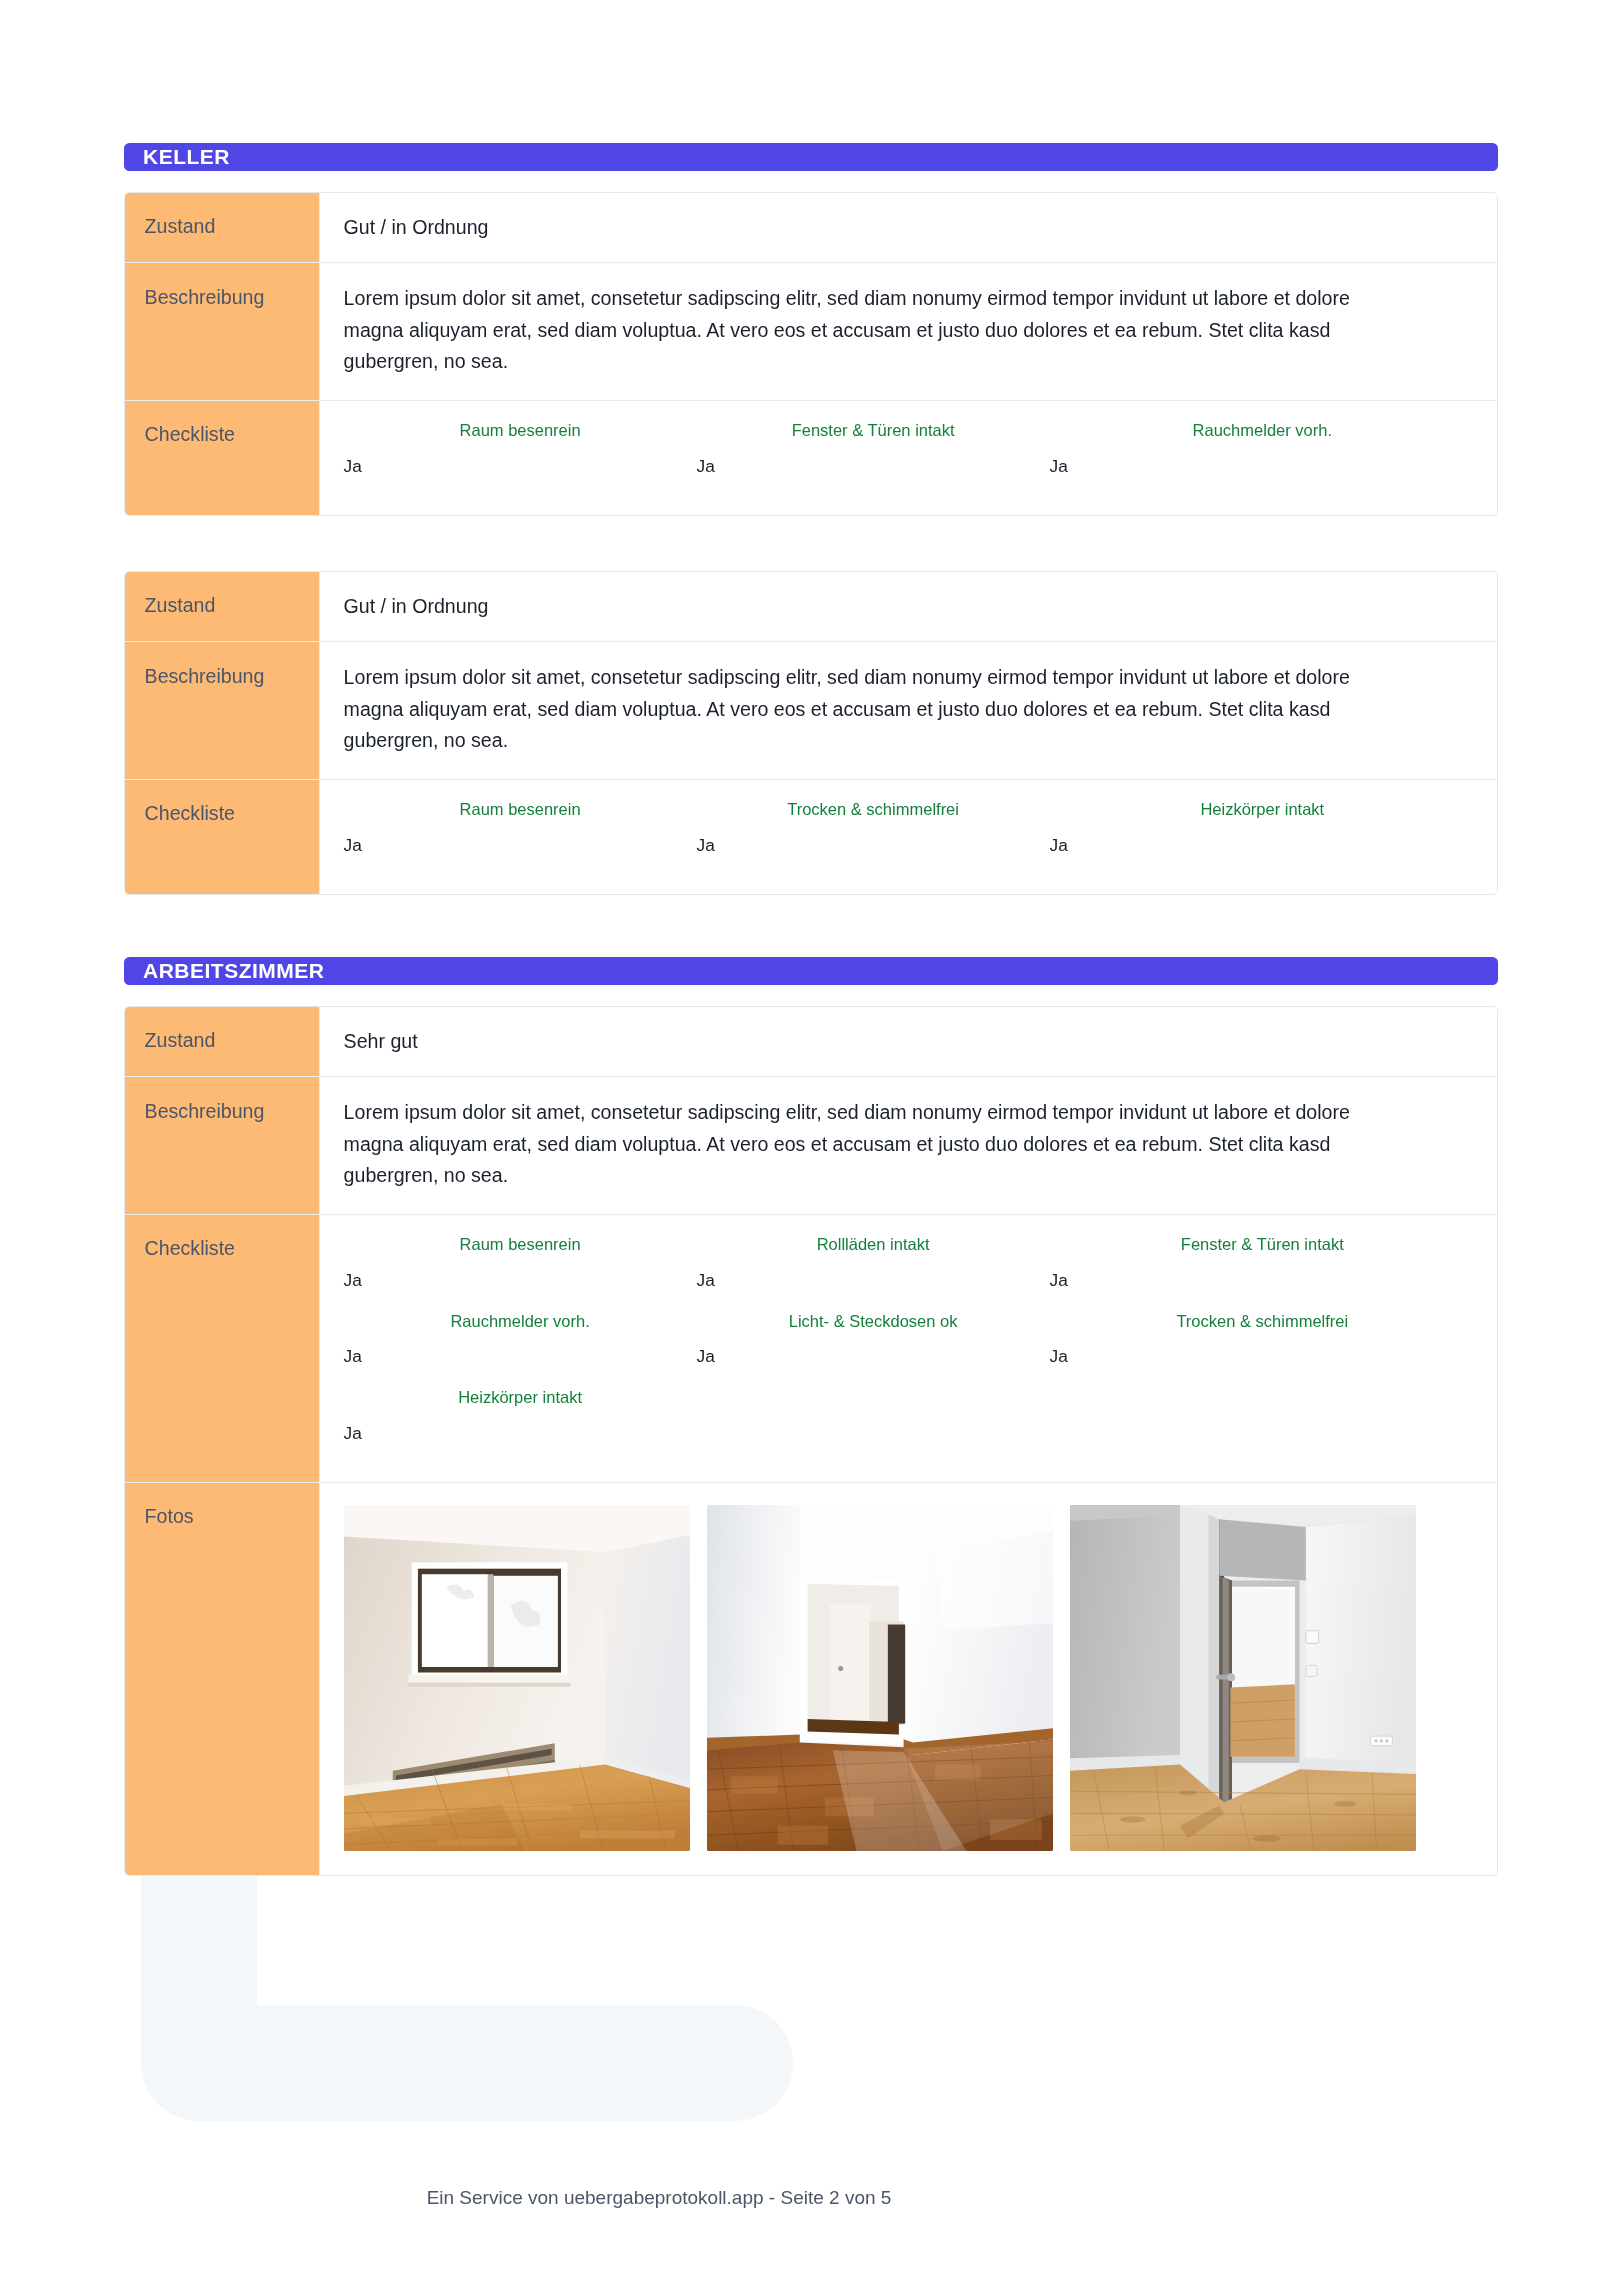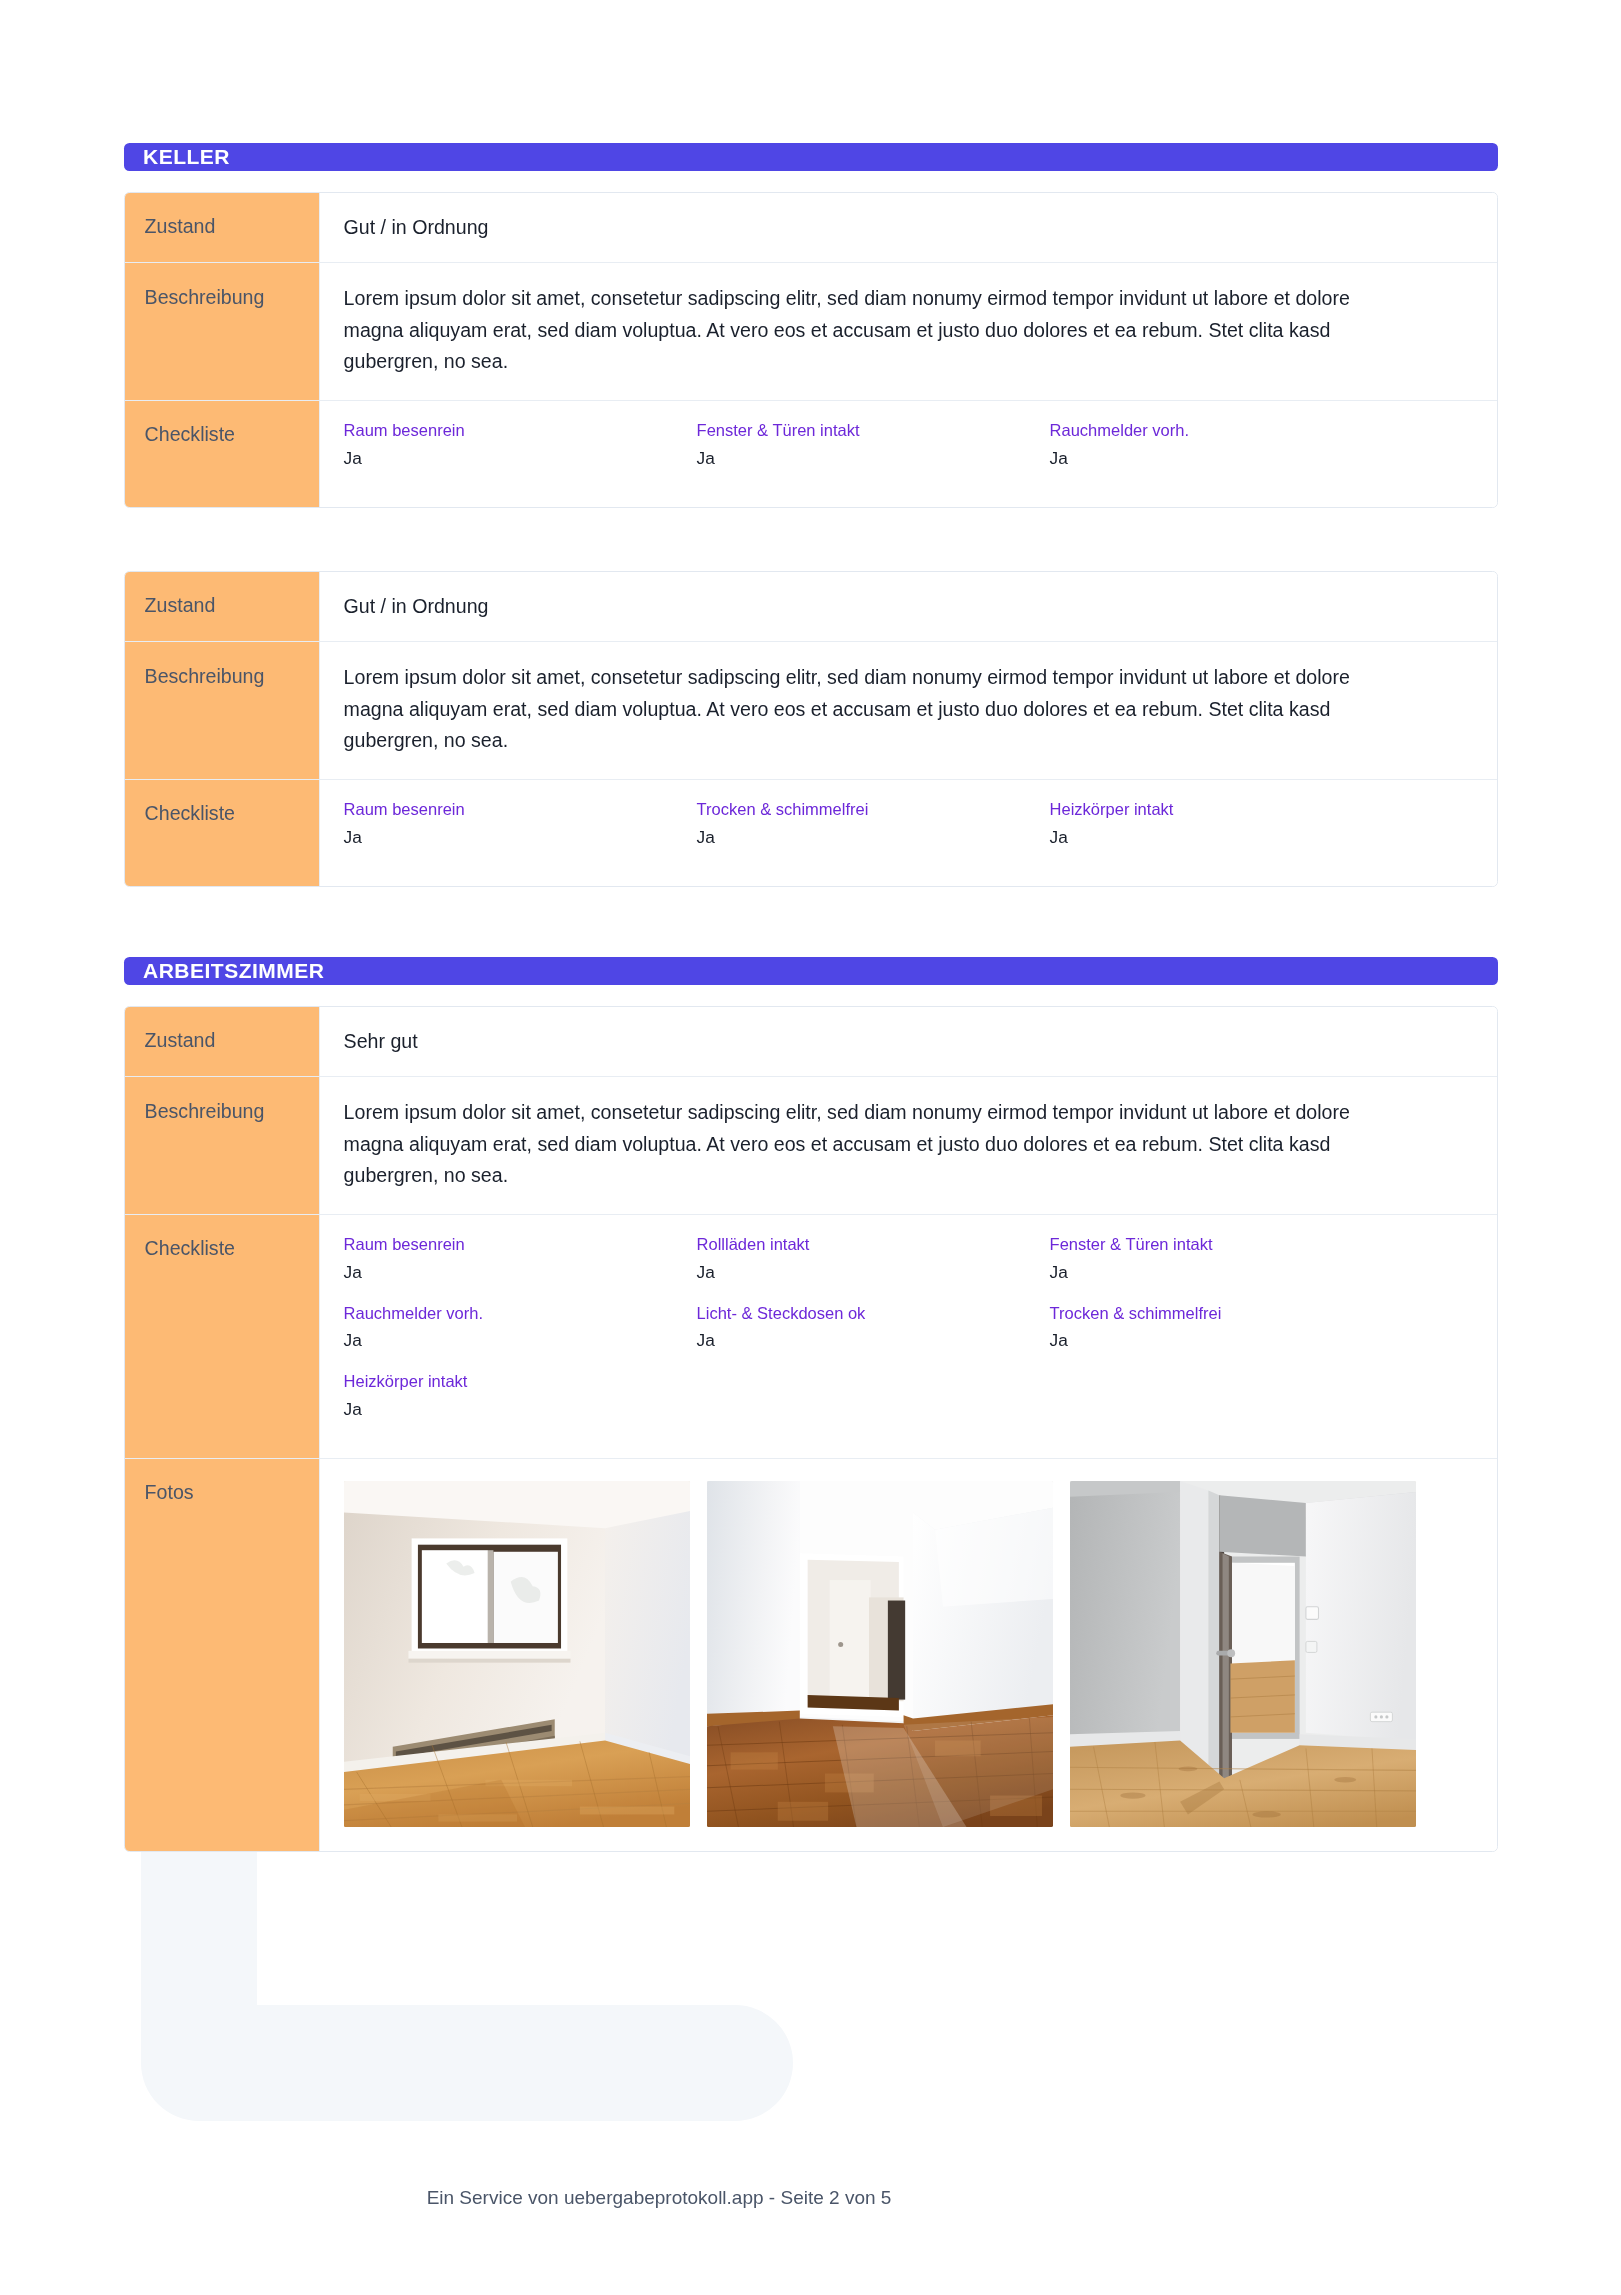--- a/index.html
+++ b/index.html
@@ -133,29 +133,30 @@
   }
   .chk-grid {
     display: grid;
     grid-template-columns: 353px 353px 1fr;
     row-gap: 0px;
   }
   .chk-item {
     padding-bottom: 14px;
   }
   .chk-name {
-    color: #6d28d9;
+    color: #15803d;
     font-size: 16.5px;
     line-height: 1.5;
+    text-align: center;
   }
   .chk-val {
     color: #1A202C;
     font-size: 17.3px;
     line-height: 1.6;
-    margin-top: 2px;
+    margin-top: 10px;
   }
 
   
   .cell-value.photos {
     padding: 22px 22px 23.6px 23.6px;
     display: flex;
     gap: 17.3px;
   }
   .photo {
     width: 346px;

